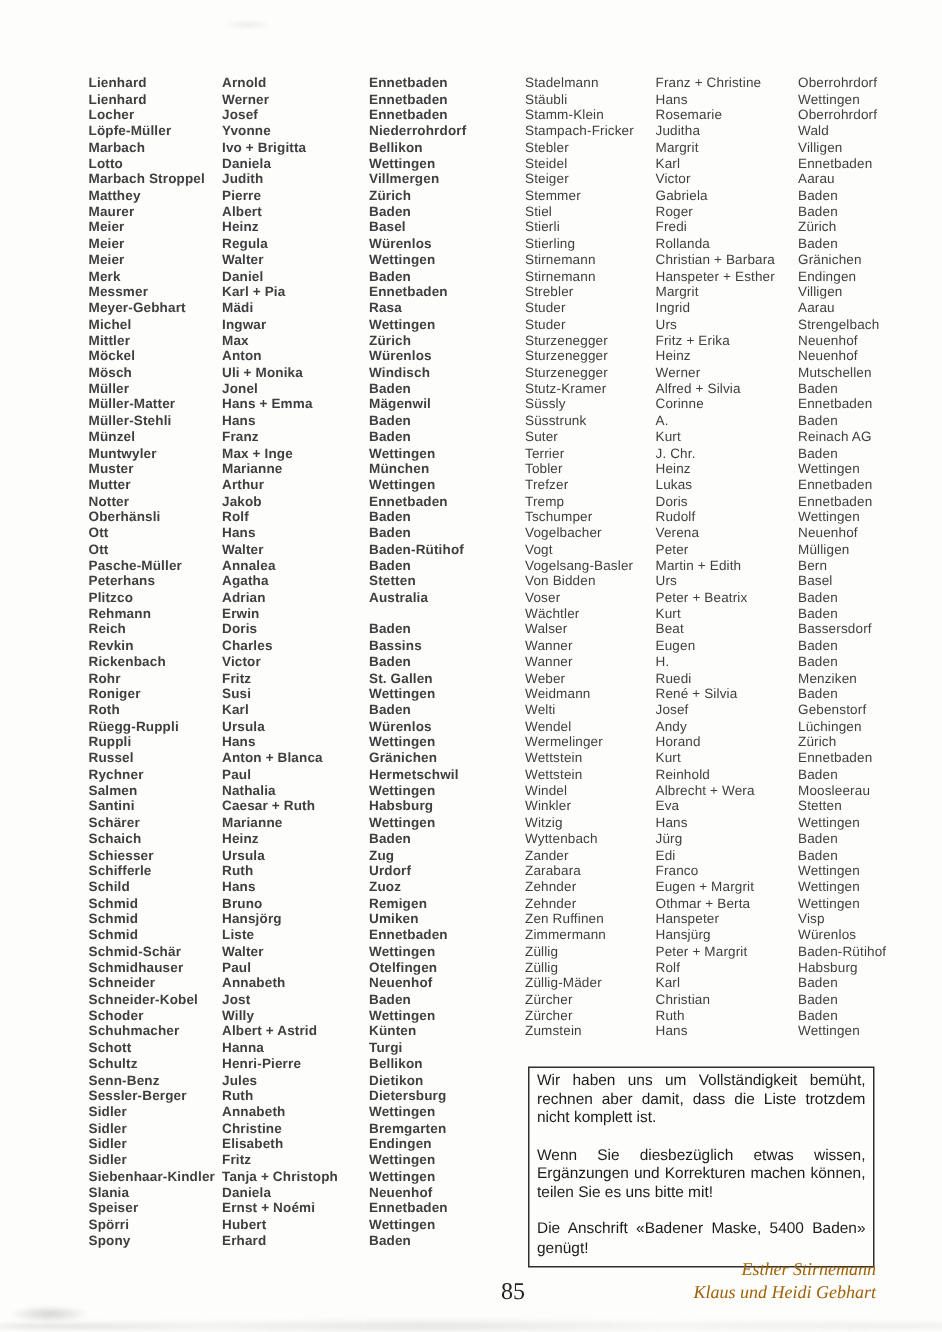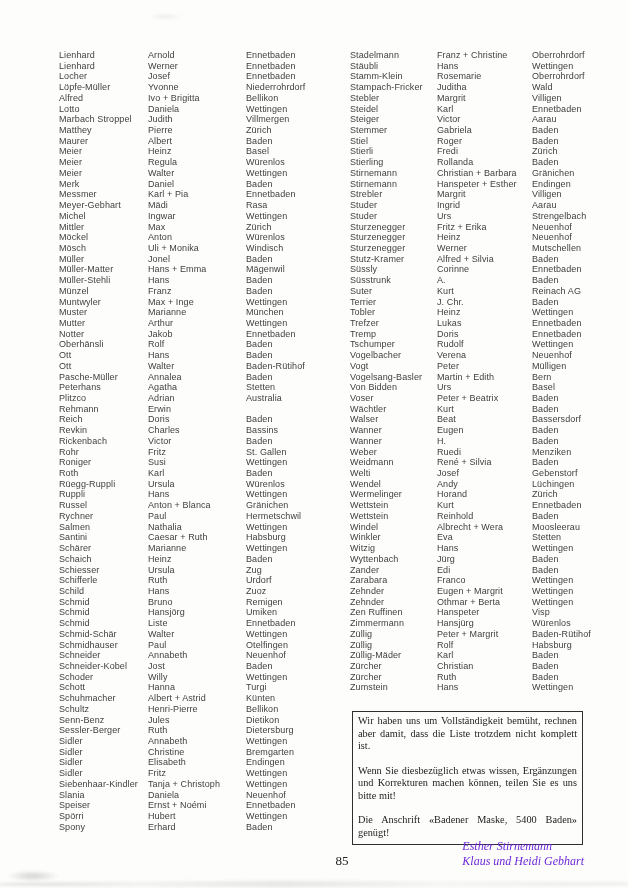--- a/index.html
+++ b/index.html
@@ -13,57 +13,57 @@
     font-size:9px;
     color:#3f3f3f;
     letter-spacing:.1px;
   }
   .name-list .row{
     display:grid;
     height:10.72px;
     line-height:10.72px;
     white-space:nowrap;
   }
-  #list-left{left:59px;top:50px;width:290px;}
+  #list-left{left:59px;top:50px;width:290px;font-weight:bold;}
   #list-left .row{grid-template-columns:89px 98px auto;}
   #list-right{left:350px;top:50px;width:272px;}
   #list-right .row{grid-template-columns:87px 95px auto;}
   .cell{overflow:visible;}
   .notice{
     position:absolute;
     left:352px;top:711px;
     width:231px;
     border:1px solid #2f2f2f;
     padding:3px 5px 5px 5px;
     box-sizing:border-box;
-    font-family:Liberation Serif, serif;
+    font-family:Liberation Sans, sans-serif;
     font-size:10.3px;
     line-height:12.5px;
     text-align:justify;
     color:#1c1c1c;
   }
   .notice p{margin:0 0 12px 0;}
   .notice p:last-child{margin:0;}
   .signature{
     position:absolute;
     right:44px;top:839px;
-    text-align:left;
+    text-align:right;
     font-family:"Liberation Serif",serif;
     font-style:italic;
     font-size:12px;
     line-height:15px;
-    color:#6d28d9;
+    color:#a16207;
   }
   .page-number{
     position:absolute;
     left:322px;top:853px;
     width:40px;
     text-align:center;
     font-family:"Liberation Serif",serif;
-    font-size:13px;
+    font-size:16px;
     color:#222;
   }
   .scan-shadow-bottom{
     position:absolute;left:-6px;right:-6px;bottom:1px;height:6px;
     background:linear-gradient(to right,
       rgba(110,110,110,.28), rgba(150,150,150,.10) 22%,
       rgba(140,140,140,.20) 45%, rgba(160,160,160,.08) 70%,
       rgba(140,140,140,.16) 100%);
     filter:blur(1.6px);
     border-radius:60% 40% 50% 50%;
@@ -97,21 +97,21 @@
       <span class="cell">Locher</span>
       <span class="cell">Josef</span>
       <span class="cell">Ennetbaden</span>
     </div>
     <div class="row">
       <span class="cell">Löpfe-Müller</span>
       <span class="cell">Yvonne</span>
       <span class="cell">Niederrohrdorf</span>
     </div>
     <div class="row">
-      <span class="cell">Alfred</span>
+      <span class="cell">Marbach</span>
       <span class="cell">Ivo + Brigitta</span>
       <span class="cell">Bellikon</span>
     </div>
     <div class="row">
       <span class="cell">Lotto</span>
       <span class="cell">Daniela</span>
       <span class="cell">Wettingen</span>
     </div>
     <div class="row">
       <span class="cell">Marbach Stroppel</span>
@@ -372,28 +372,28 @@
       <span class="cell">Schneider-Kobel</span>
       <span class="cell">Jost</span>
       <span class="cell">Baden</span>
     </div>
     <div class="row">
       <span class="cell">Schoder</span>
       <span class="cell">Willy</span>
       <span class="cell">Wettingen</span>
     </div>
     <div class="row">
+      <span class="cell">Schuhmacher</span>
+      <span class="cell">Albert + Astrid</span>
+      <span class="cell">Künten</span>
+    </div>
+    <div class="row">
       <span class="cell">Schott</span>
       <span class="cell">Hanna</span>
       <span class="cell">Turgi</span>
-    </div>
-    <div class="row">
-      <span class="cell">Schuhmacher</span>
-      <span class="cell">Albert + Astrid</span>
-      <span class="cell">Künten</span>
     </div>
     <div class="row">
       <span class="cell">Schultz</span>
       <span class="cell">Henri-Pierre</span>
       <span class="cell">Bellikon</span>
     </div>
     <div class="row">
       <span class="cell">Senn-Benz</span>
       <span class="cell">Jules</span>
       <span class="cell">Dietikon</span>

